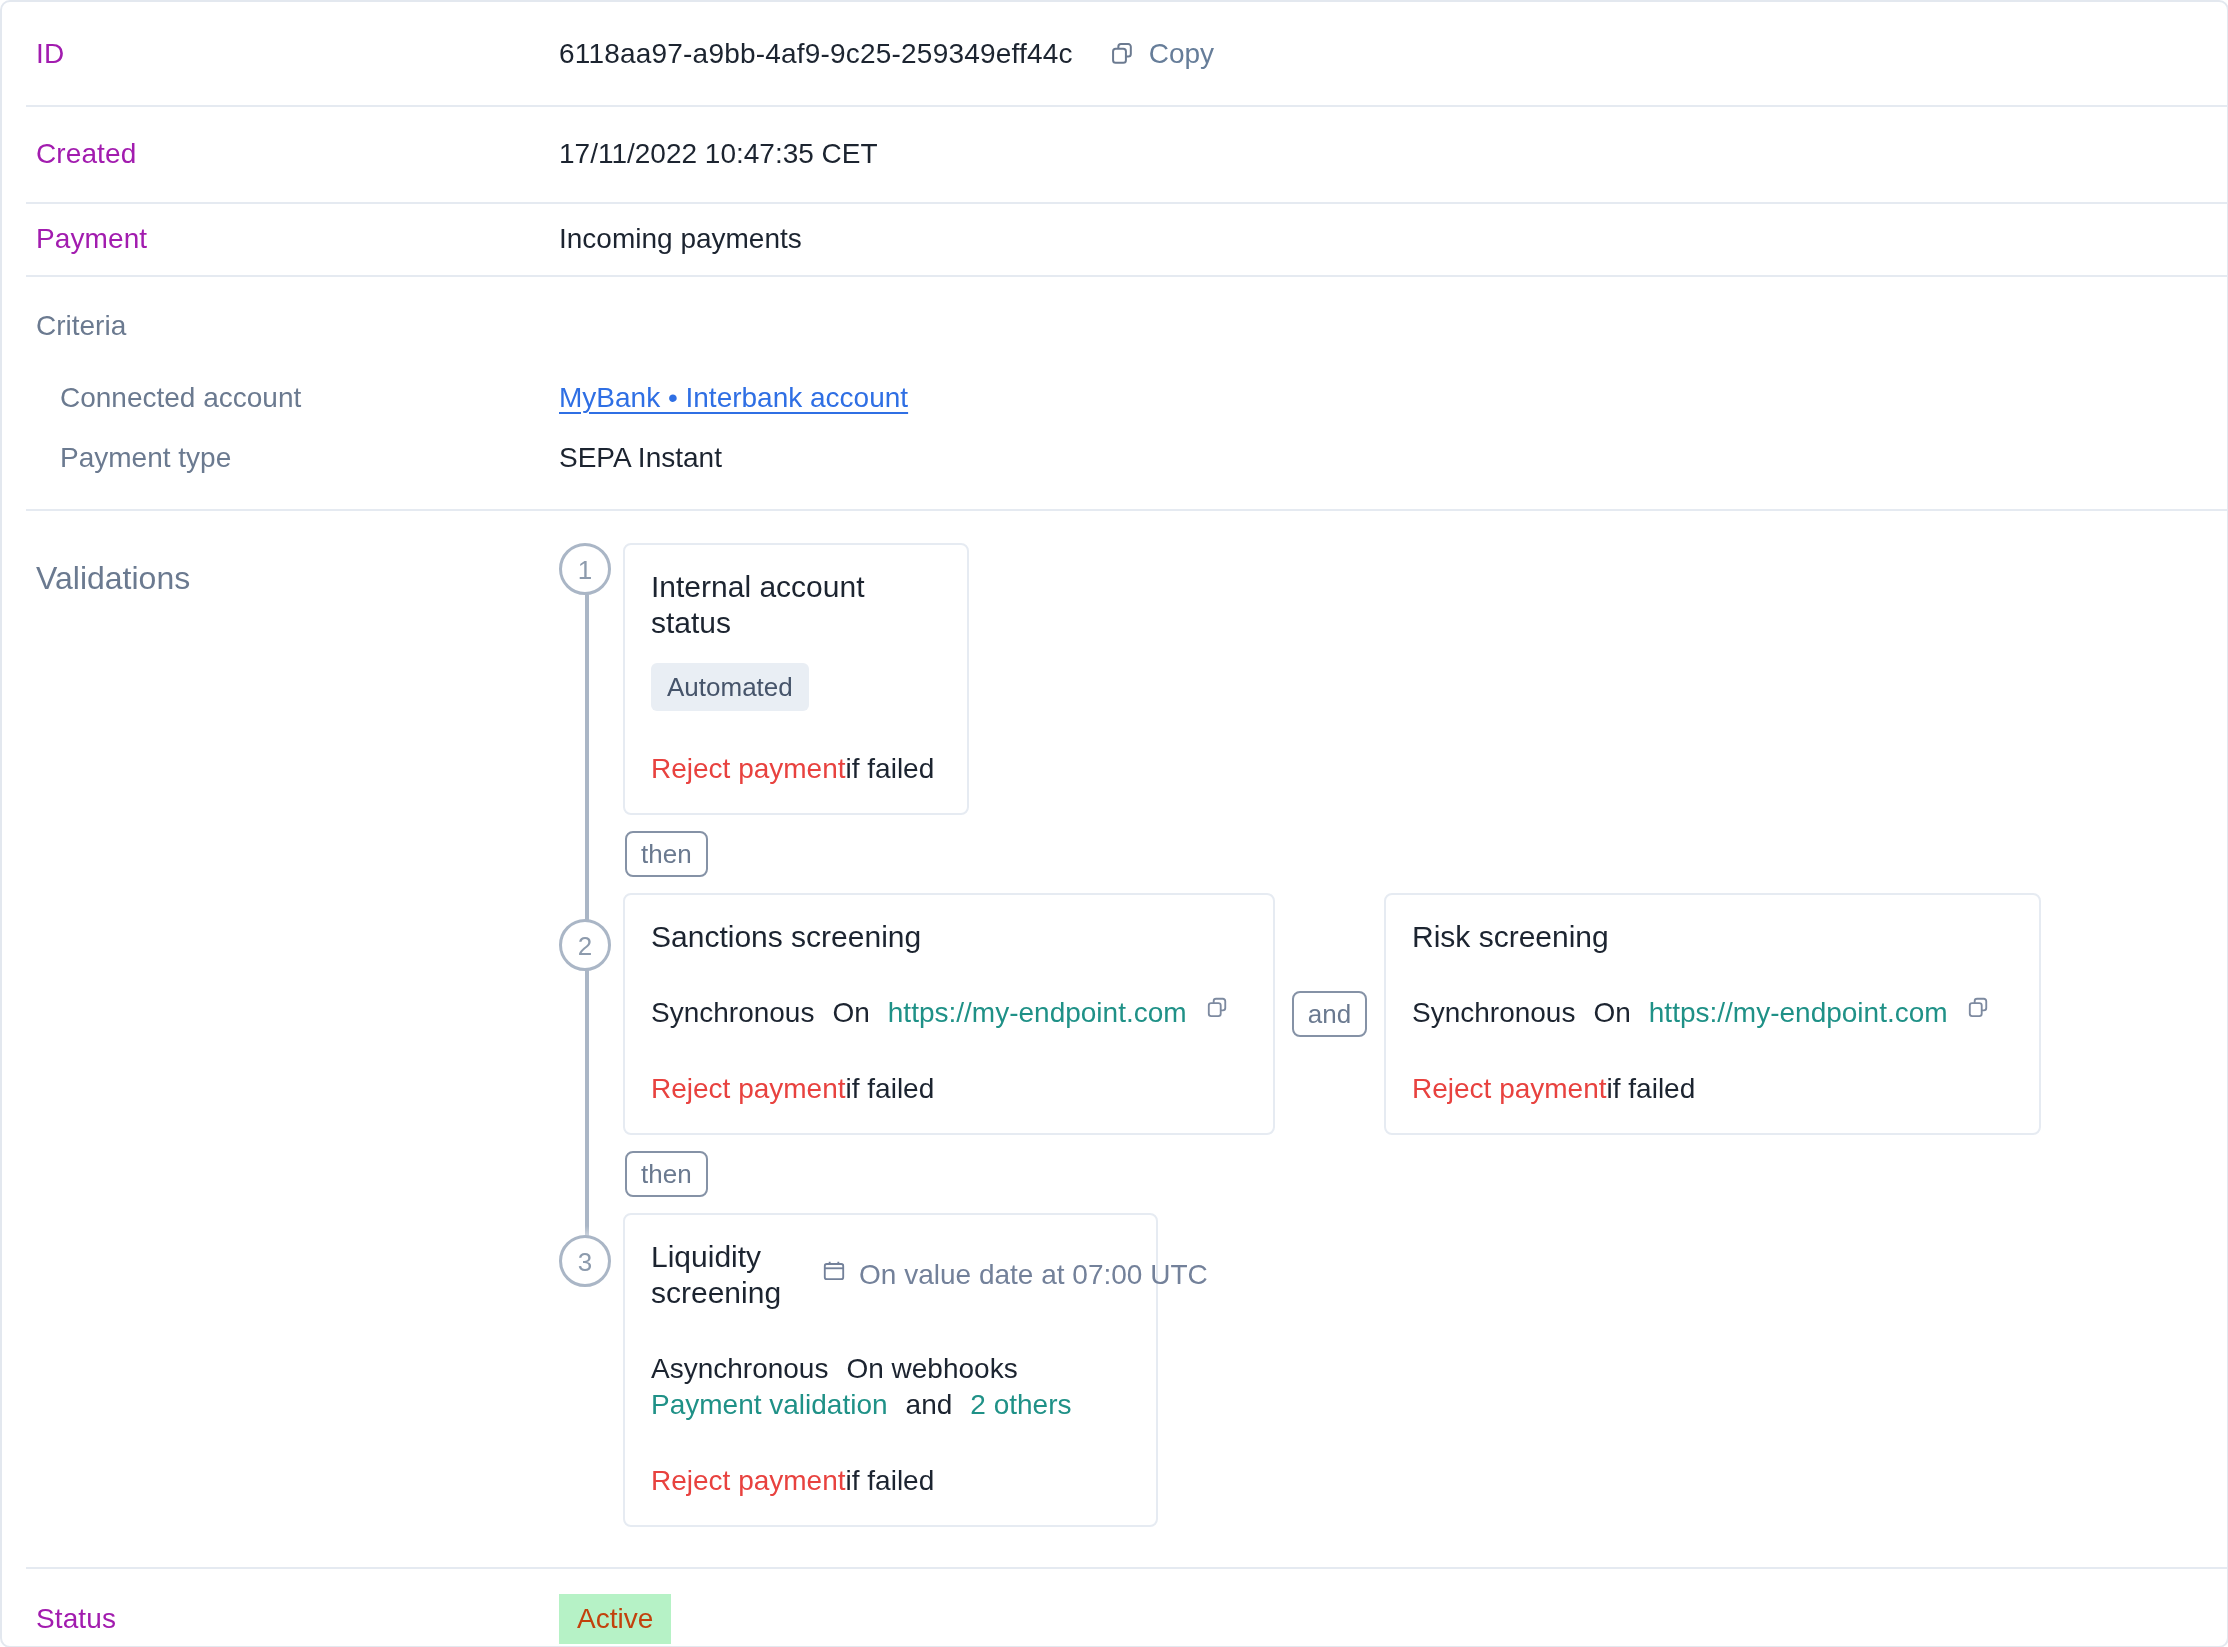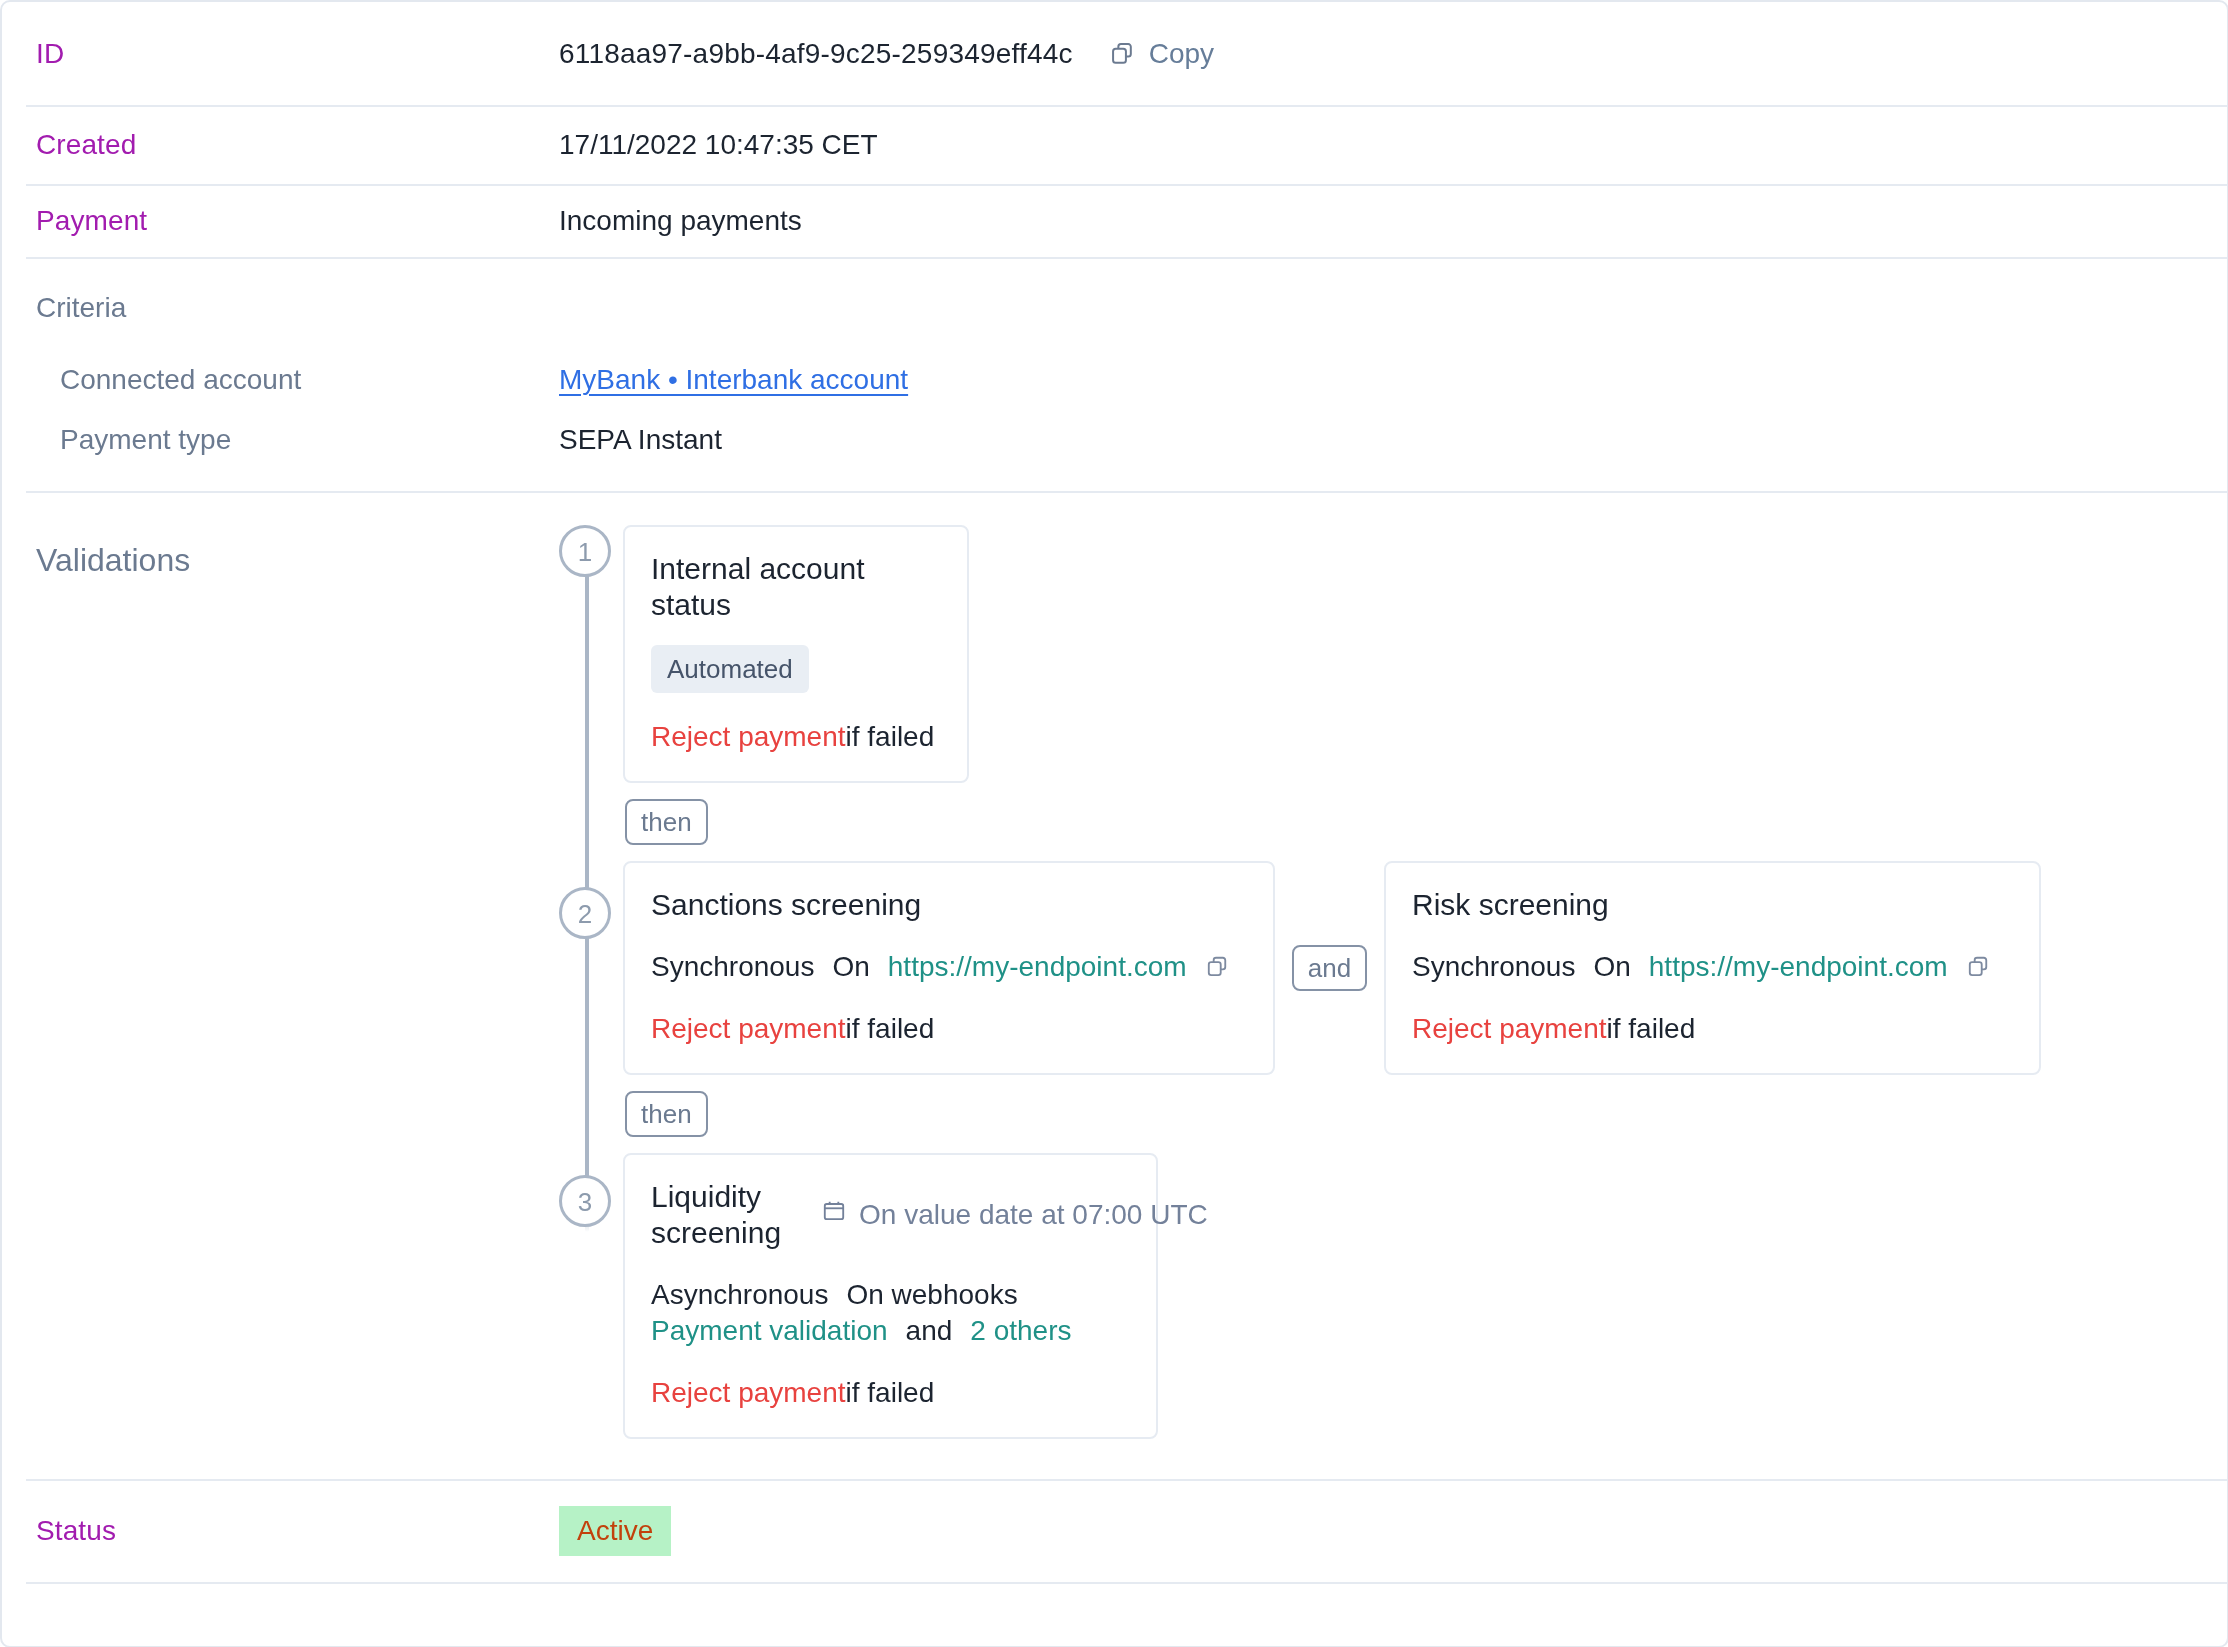--- a/index.html
+++ b/index.html
@@ -46,21 +46,21 @@
     flex:1 1 auto;
     color:#1c2430;
     font-size:28px;
     line-height:34px;
     display:flex;
     align-items:center;
   }
 
   
   .row-id{height:103px;align-items:center;}
-  .row-created{height:79px;align-items:center;}
+  .row-created{height:97px;align-items:center;}
   .row-payment{height:73px;align-items:center;}
   .row-criteria{padding-top:34px;padding-bottom:34px;display:block;}
   .row-validations{padding-top:34px;padding-bottom:40px;display:flex;}
   .row-status{height:103px;align-items:center;}
   .row-created2{height:103px;align-items:center;}
 
   
   .mono-id{
     color:#1c2430;
     font-size:28px;
@@ -181,26 +181,26 @@
     display:inline-block;
     margin-top:22px;
     padding:9px 16px;
     background:#e9eef4;
     color:#46546a;
     border-radius:6px;
     font-size:26px;
     line-height:30px;
   }
   .card-line{
-    margin-top:26px;
+    margin-top:40px;
     color:#1c2430;
     font-size:28px;
     line-height:36px;
     display:flex;
-    align-items:center;
+    align-items:flex-start;
     flex-wrap:wrap;
   }
   .gap-sm{display:inline-block;width:18px;}
   .teal{color:#1f9187;cursor:pointer;}
   .red{color:#e8423f;}
   .copy-inline{
     display:inline-flex;
     align-items:center;
     margin-left:18px;
     color:#7d8aa0;

